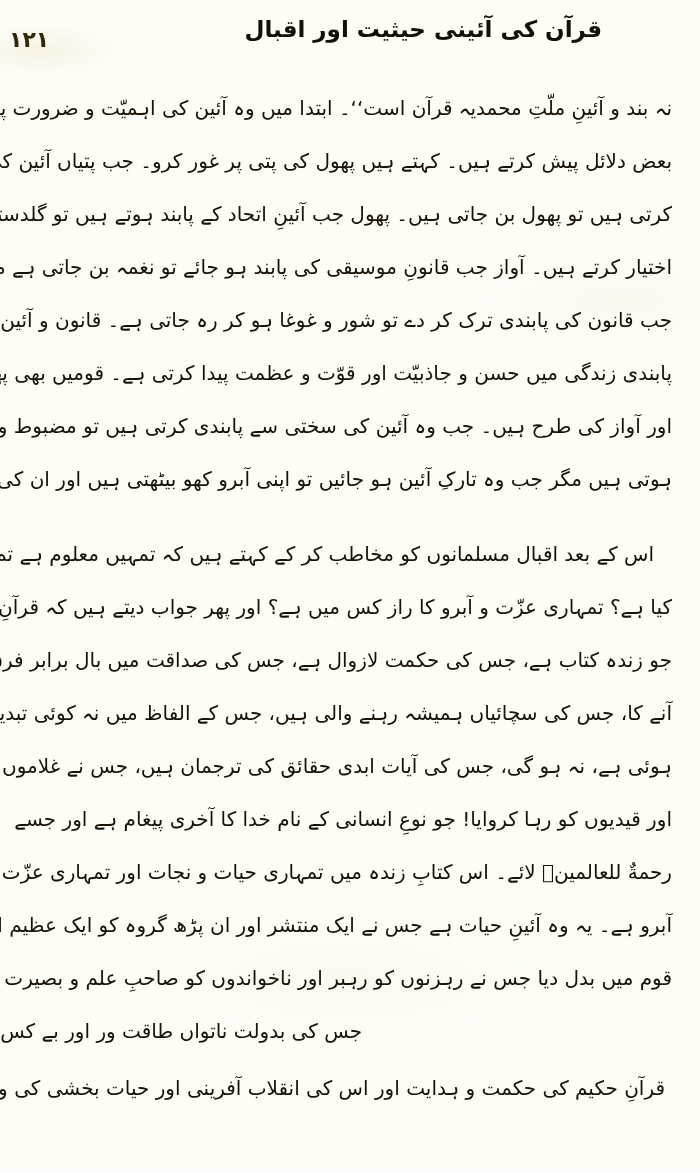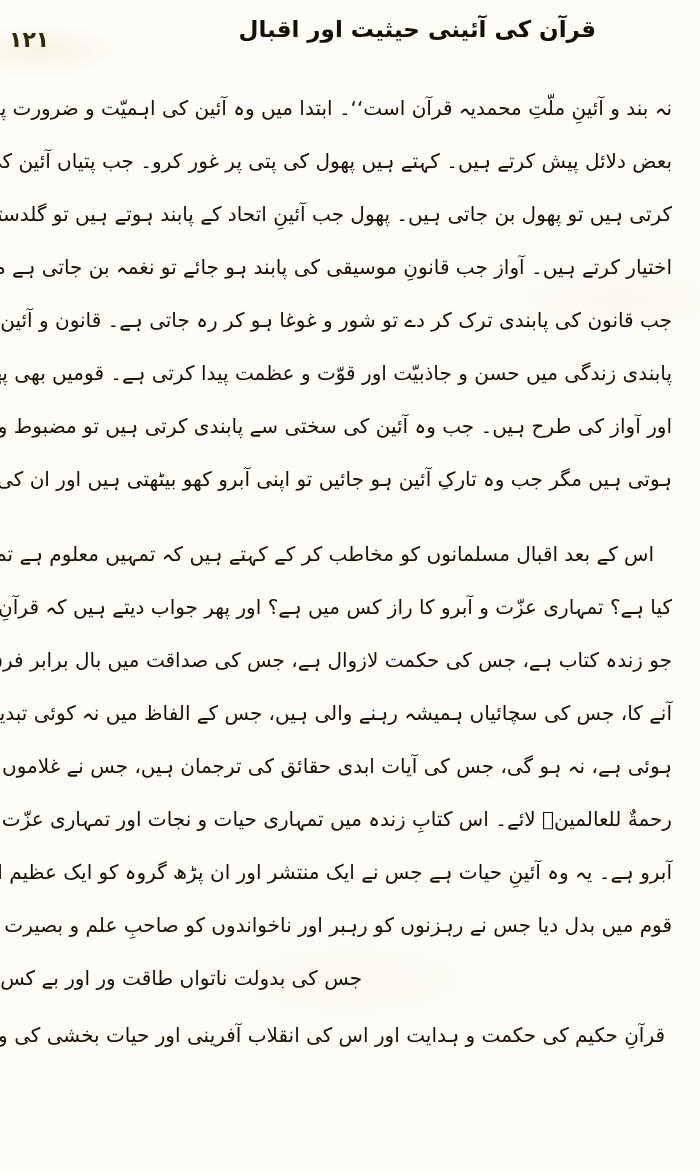--- a/index.html
+++ b/index.html
@@ -30,21 +30,21 @@
     font-size: 22px;
     font-weight: bold;
     color: #33270a;
     direction: rtl;
   }
 
   .page-title {
     position: absolute;
     top: 16px;
     left: 256px;
-    right: 104px;
+    right: 98px;
     text-align: center;
     font-size: 23px;
     font-weight: bold;
     direction: rtl;
     color: #151005;
     white-space: nowrap;
   }
 
   .body-text {
     position: absolute;
@@ -107,20 +107,21 @@
       <div class="line">اور آواز کی طرح ہیں۔ جب وہ آئین کی سختی سے پابندی کرتی ہیں تو مضبوط و سر بلند</div>
       <div class="line">ہوتی ہیں مگر جب وہ تارکِ آئین ہو جائیں تو اپنی آبرو کھو بیٹھتی ہیں اور ان کی قوّت و</div>
     </div>
 
     <div class="paragraph p2">
       <div class="line indent-sm">اس کے بعد اقبال مسلمانوں کو مخاطب کر کے کہتے ہیں کہ تمہیں معلوم ہے تمہارا آئین</div>
       <div class="line">کیا ہے؟ تمہاری عزّت و آبرو کا راز کس میں ہے؟ اور پھر جواب دیتے ہیں کہ قرآنِ حکیم</div>
       <div class="line">جو زندہ کتاب ہے، جس کی حکمت لازوال ہے، جس کی صداقت میں بال برابر فرق نہیں</div>
       <div class="line">آنے کا، جس کی سچائیاں ہمیشہ رہنے والی ہیں، جس کے الفاظ میں نہ کوئی تبدیلی واقع</div>
       <div class="line">ہوئی ہے، نہ ہو گی، جس کی آیات ابدی حقائق کی ترجمان ہیں، جس نے غلاموں کو آزاد کیا</div>
+      <div class="line">اور قیدیوں کو رہا کروایا! جو نوعِ انسانی کے نام خدا کا آخری پیغام ہے اور جسے</div>
       <div class="line">رحمةٌ للعالمینؐ لائے۔ اس کتابِ زندہ میں تمہاری حیات و نجات اور تمہاری عزّت و</div>
       <div class="line">آبرو ہے۔ یہ وہ آئینِ حیات ہے جس نے ایک منتشر اور ان پڑھ گروہ کو ایک عظیم الشان</div>
       <div class="line">قوم میں بدل دیا جس نے رہزنوں کو رہبر اور ناخواندوں کو صاحبِ علم و بصیرت بنایا</div>
       <div class="line p2-last">جس کی بدولت ناتواں طاقت ور اور بے کس صاحبِ اقتدار بن گئے ۔</div>
     </div>
 
     <div class="paragraph p3">
       <div class="line indent-xs">قرآنِ حکیم کی حکمت و ہدایت اور اس کی انقلاب آفرینی اور حیات بخشی کی وضاحت</div>
     </div>
 

